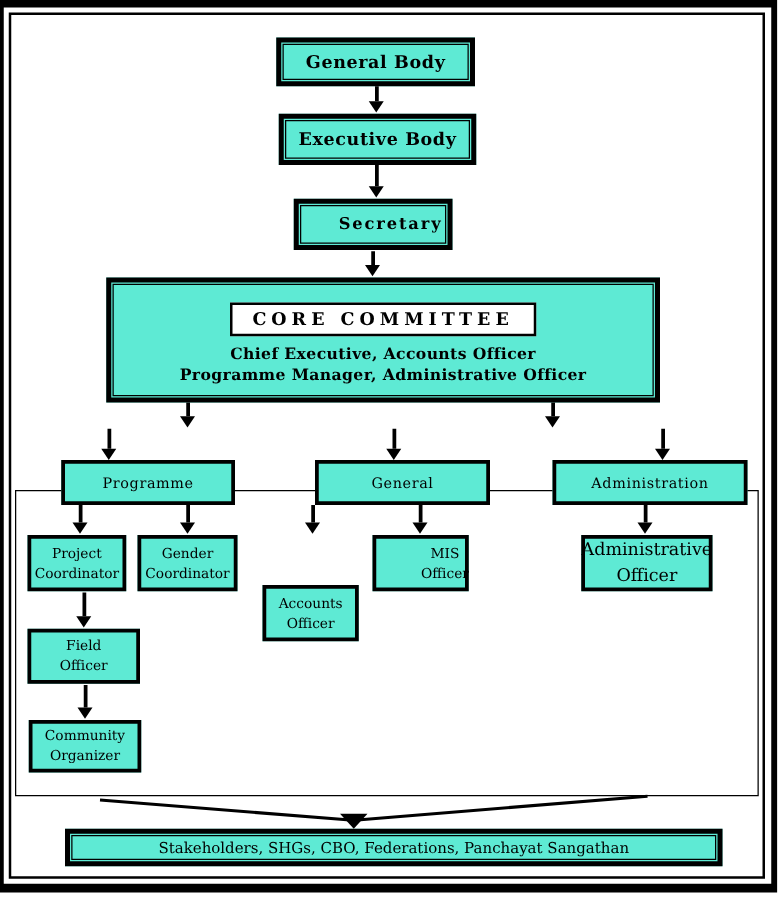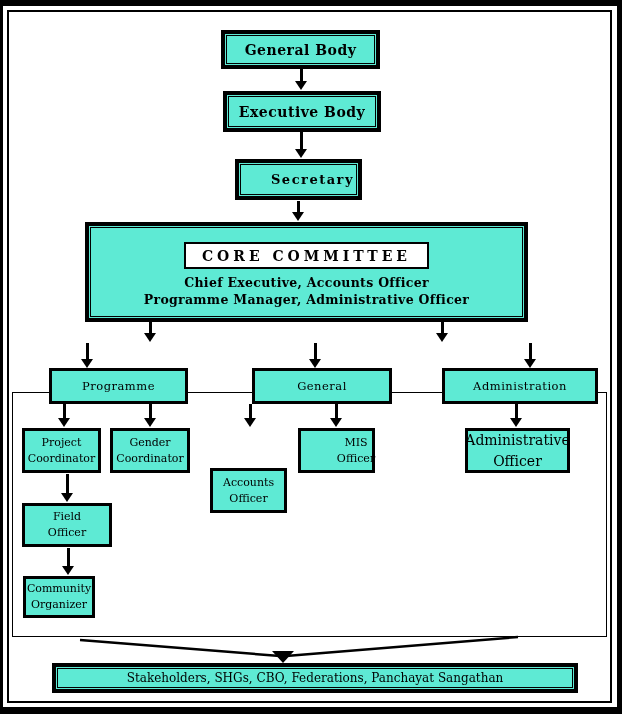--- a/index.html
+++ b/index.html
@@ -128,21 +128,21 @@
   </div>
   <div class="node plain" style="left:465px;top:428px;width:105px;height:45px;font-size:14px;line-height:1.45;">
     <span class="lbl">Administrative
 Officer</span>
   </div>
 
   <div class="node plain" style="left:22px;top:503px;width:90px;height:44px;font-size:11px;line-height:1.45;">
     <span class="lbl">Field
 Officer</span>
   </div>
-  <div class="node plain" style="left:23px;top:576px;width:72px;height:42px;font-size:11px;line-height:1.45;">
+  <div class="node plain" style="left:23px;top:576px;width:90px;height:42px;font-size:11px;line-height:1.45;">
     <span class="lbl">Community
 Organizer</span>
   </div>
 
   <div class="node double" style="left:52px;top:663px;width:526px;height:30px;font-size:12px;justify-content:center;">
     <span class="lbl">Stakeholders, SHGs, CBO, Federations, Panchayat Sangathan</span>
   </div>
 
   <div class="arrow" style="left:295px;top:69px;height:21px;">
       <i class="shaft"></i>

